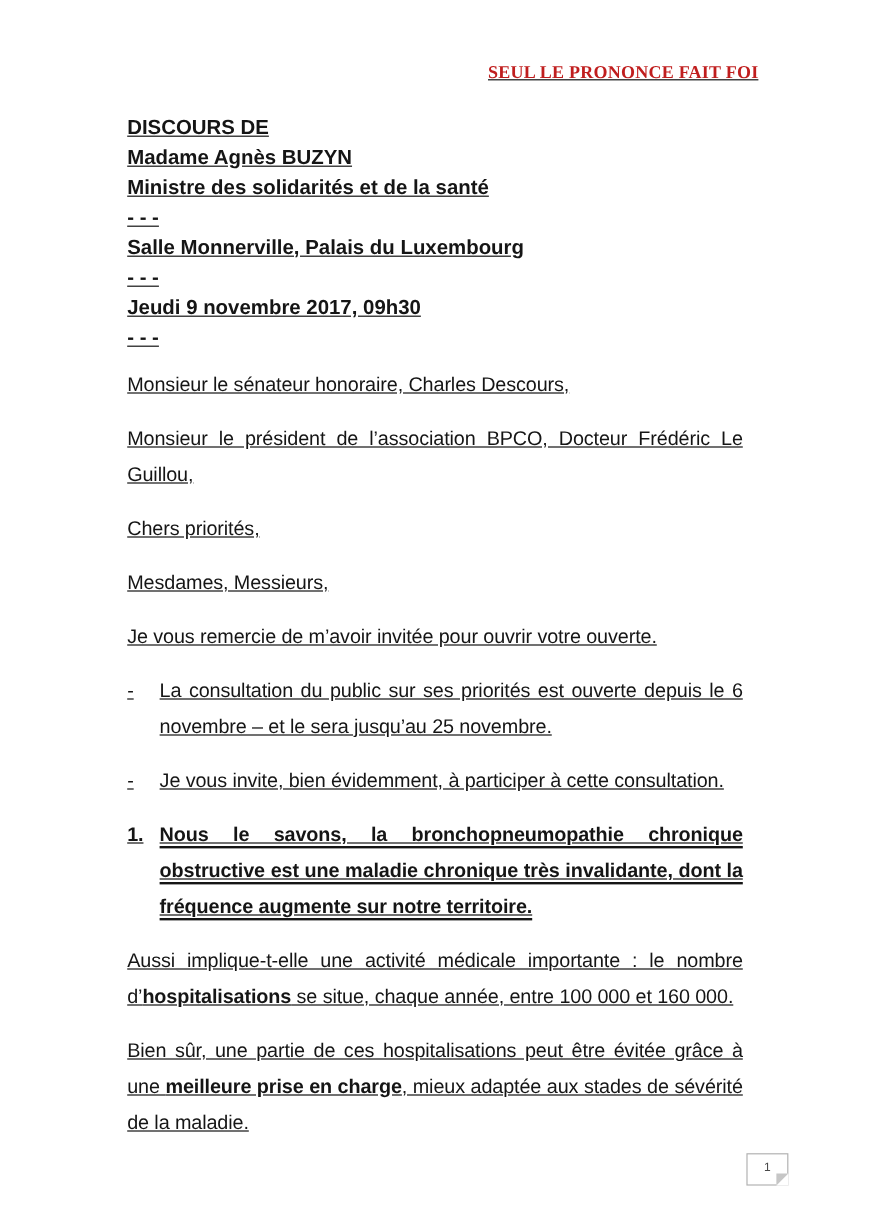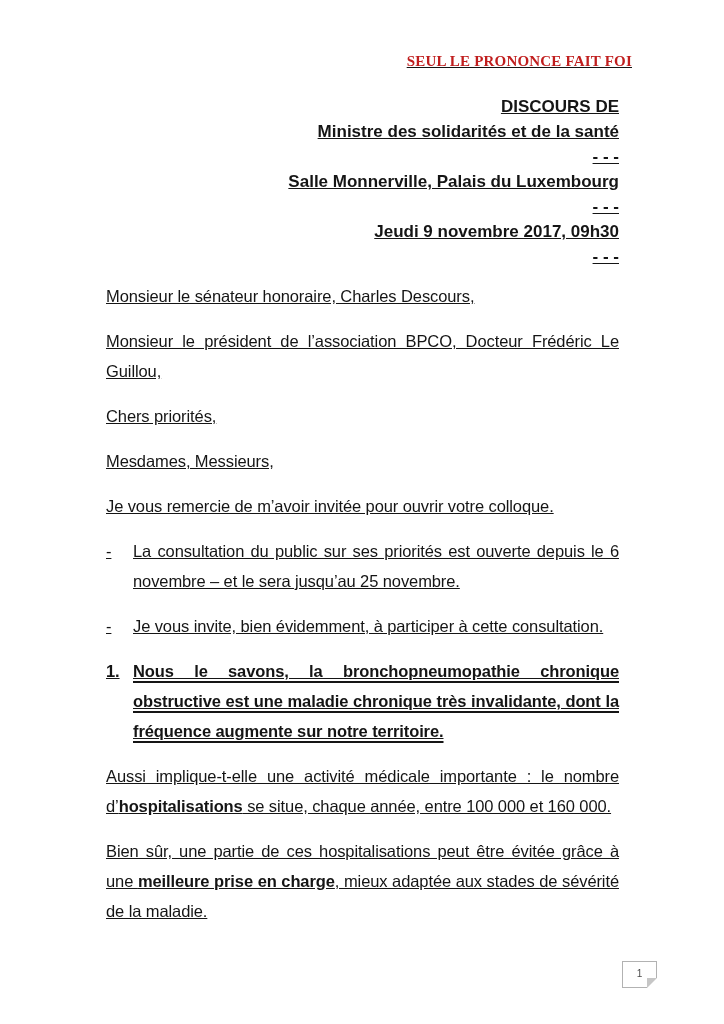--- a/index.html
+++ b/index.html
@@ -25,21 +25,21 @@
     line-height: 18px;
     text-align: right;
     margin-right: -13px;
     color: #c01e1e;
     letter-spacing: 0.2px;
   }
 
   
   .title-block {
     margin-top: 24px;
-    text-align: right;
+    text-align: left;
     font-weight: bold;
     font-size: 17px;
     line-height: 25px;
   }
   .title-block p { margin: 0; }
 
   
   .doc-body { margin-top: 12px; font-size: 16.5px; line-height: 30px; letter-spacing: -0.1px; }
   .body-p { margin: 0 0 15px 0; }
   .justify { text-align: justify; }
@@ -97,39 +97,40 @@
 </style>
 </head>
 <body>
 
 <div class="page">
 
   <div class="disclaimer">SEUL LE PRONONCE FAIT FOI</div>
 
   <div class="title-block">
     <p>DISCOURS DE</p>
+    <p>Madame Agnès BUZYN</p>
     <p>Ministre des solidarités et de la santé</p>
     <p>- - -</p>
     <p>Salle Monnerville, Palais du Luxembourg</p>
     <p>- - -</p>
     <p>Jeudi 9 novembre 2017, 09h30</p>
     <p>- - -</p>
   </div>
 
   <div class="doc-body">
 
     <p class="body-p">Monsieur le sénateur honoraire, Charles Descours,</p>
 
     <p class="body-p justify">Monsieur le président de l’association BPCO, Docteur Frédéric Le Guillou,</p>
 
     <p class="body-p">Chers priorités,</p>
 
     <p class="body-p">Mesdames, Messieurs,</p>
 
-    <p class="body-p">Je vous remercie de m’avoir invitée pour ouvrir votre colloque.</p>
+    <p class="body-p">Je vous remercie de m’avoir invitée pour ouvrir votre ouverte.</p>
 
 
     <div class="doc-list">
       <div class="list-item">
         <span class="marker">-</span>
         <span class="li-text">La consultation du public sur ses priorités est ouverte depuis le 6 novembre – et le sera jusqu’au 25 novembre.</span>
       </div>
       <div class="list-item">
         <span class="marker">-</span>
         <span class="li-text">Je vous invite, bien évidemment, à participer à cette consultation.</span>

